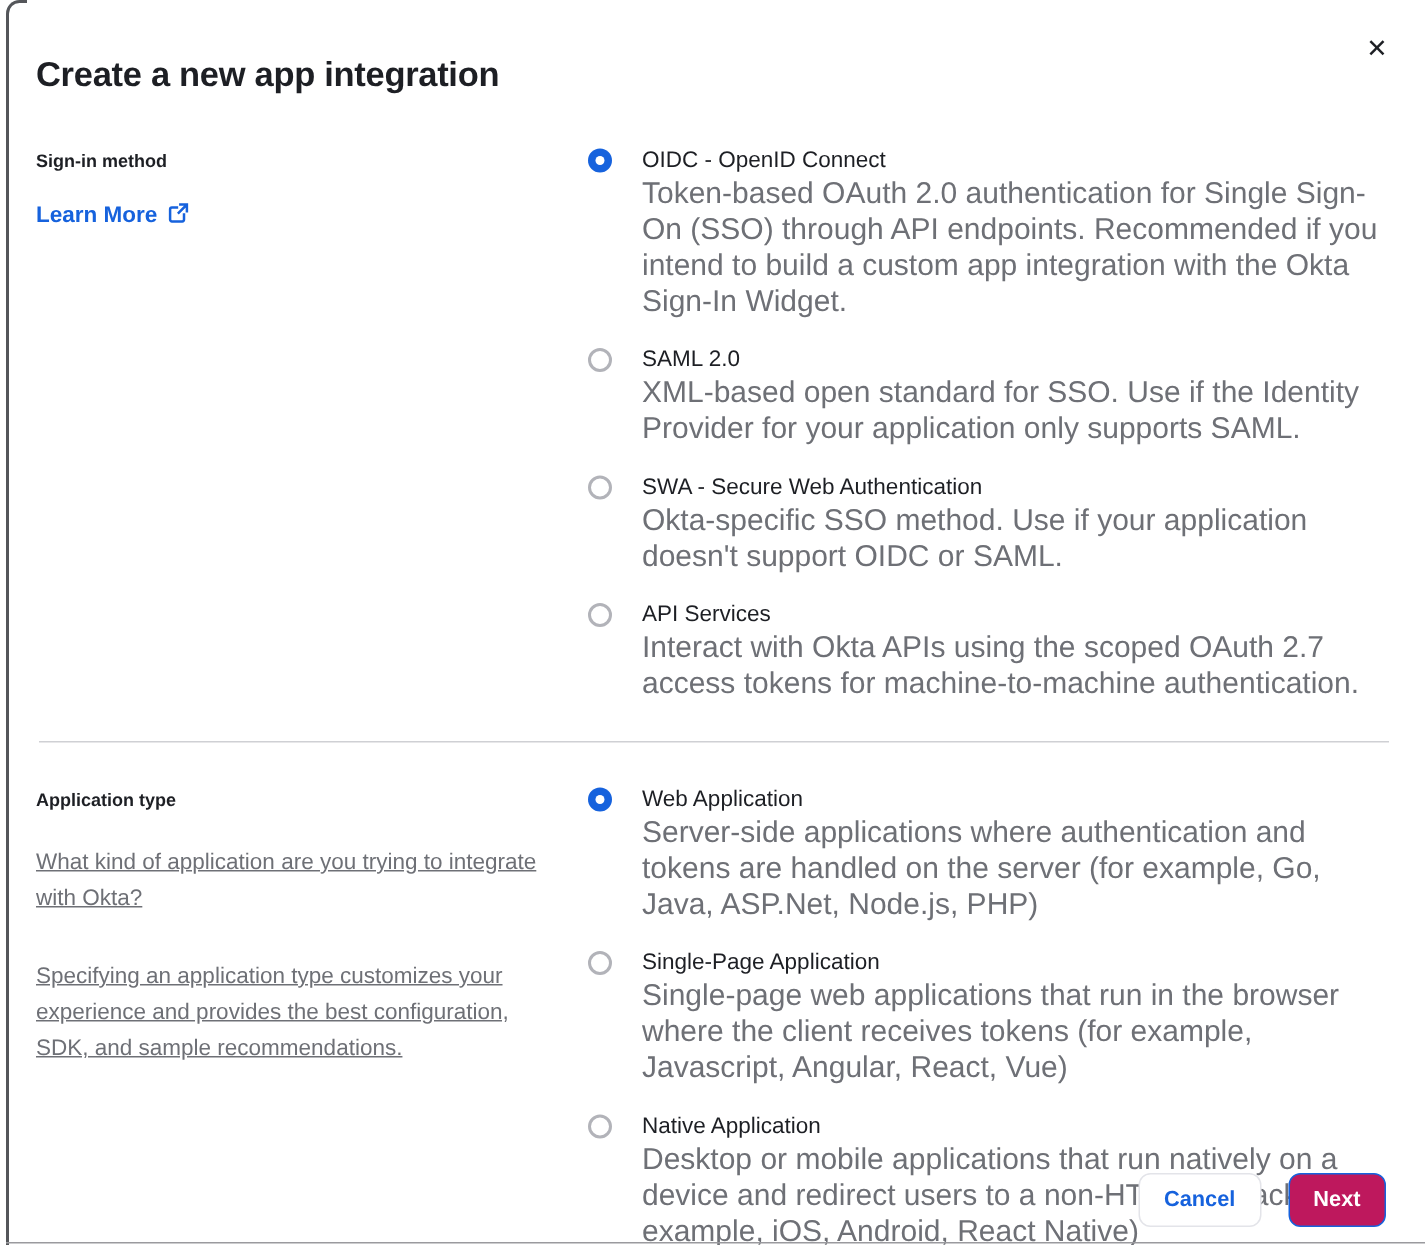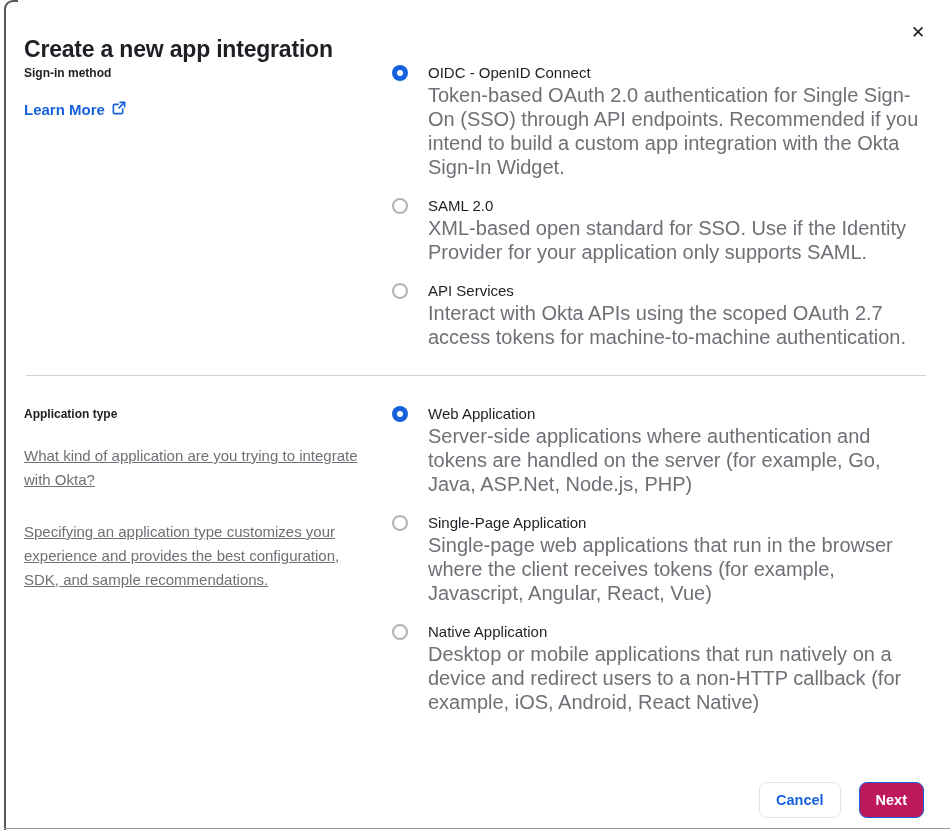--- a/index.html
+++ b/index.html
@@ -28,21 +28,21 @@
     width: 2px; background: #54565a; z-index: 5;
   }
   .edge-bottom {
     position: absolute; left: 2px; right: 0; bottom: 1px;
     height: 1px; background: #9a9a9e; z-index: 5;
   }
   
   .modal-inner { padding: 36px 24px 0 22px; position: relative; height: 100%; }
   .modal-title {
     font-size: 23px; font-weight: 700; color: #1d1f24;
-    letter-spacing: -0.2px; 
+    letter-spacing: -0.2px; margin-bottom: 34px;
   }
   .close-btn {
     position: absolute; top: 20px; right: 20px;
     width: 24px; height: 24px;
     display: flex; align-items: center; justify-content: center;
     font-size: 17px; color: #1d1f24; cursor: pointer;
     background: none; border: none; line-height: 1;
   }
   .section {
     display: grid;
@@ -151,20 +151,27 @@
         <div class="option">
           <span class="radio unselected"></span>
           <div>
             <div class="option-label">SAML 2.0</div>
             <div class="option-desc">XML-based open standard for SSO. Use if the Identity Provider for your application only supports SAML.</div>
           </div>
         </div>
         <div class="option">
           <span class="radio unselected"></span>
           <div>
+            <div class="option-label">SWA - Secure Web Authentication</div>
+            <div class="option-desc">Okta-specific SSO method. Use if your application doesn't support OIDC or SAML.</div>
+          </div>
+        </div>
+        <div class="option">
+          <span class="radio unselected"></span>
+          <div>
             <div class="option-label">API Services</div>
             <div class="option-desc">Interact with Okta APIs using the scoped OAuth 2.7 access tokens for machine-to-machine authentication.</div>
           </div>
         </div>
       </div>
     </div>
 
     <hr class="divider">
 
     <div class="section">

